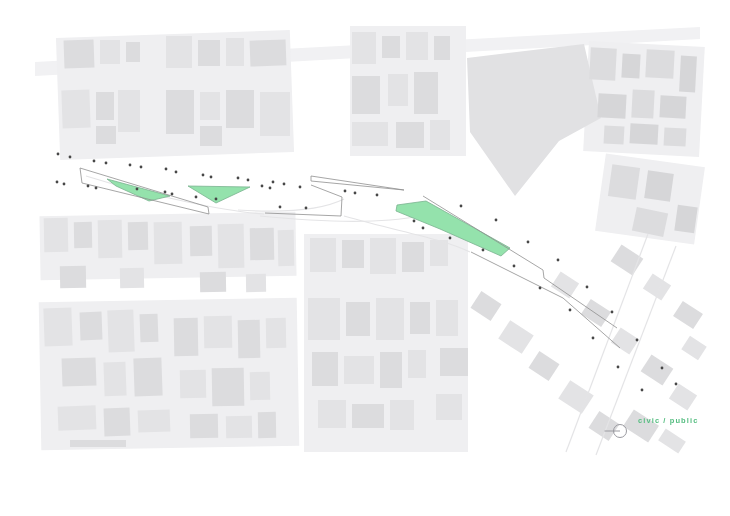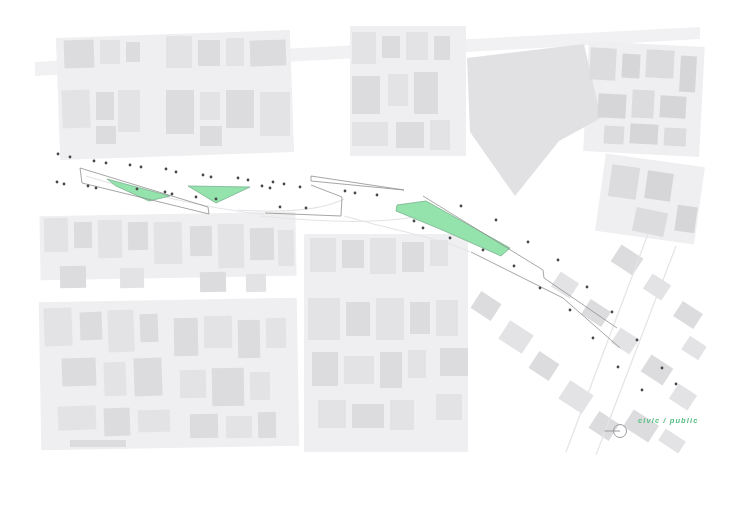--- a/index.html
+++ b/index.html
@@ -1,18 +1,18 @@
 <!DOCTYPE html>
 <html><head>
 <meta charset="utf-8">
 <style>
   html,body{margin:0;padding:0;background:#ffffff;}
   body{width:730px;height:516px;position:relative;overflow:hidden;
        font-family:"Liberation Sans", sans-serif;}
-  #plan-wrap{position:absolute;inset:0;font-style:italic;}
+  #plan-wrap{position:absolute;inset:0;}
   svg{display:block;}
   .legend-text{font-family:"Liberation Sans", sans-serif;font-size:7.5px;
                font-weight:bold;letter-spacing:1.1px;}
 </style>
 </head>
 <body>
 
 <div id="plan-wrap">
   <svg width="730" height="516" viewBox="0 0 730 516">
     <g>

